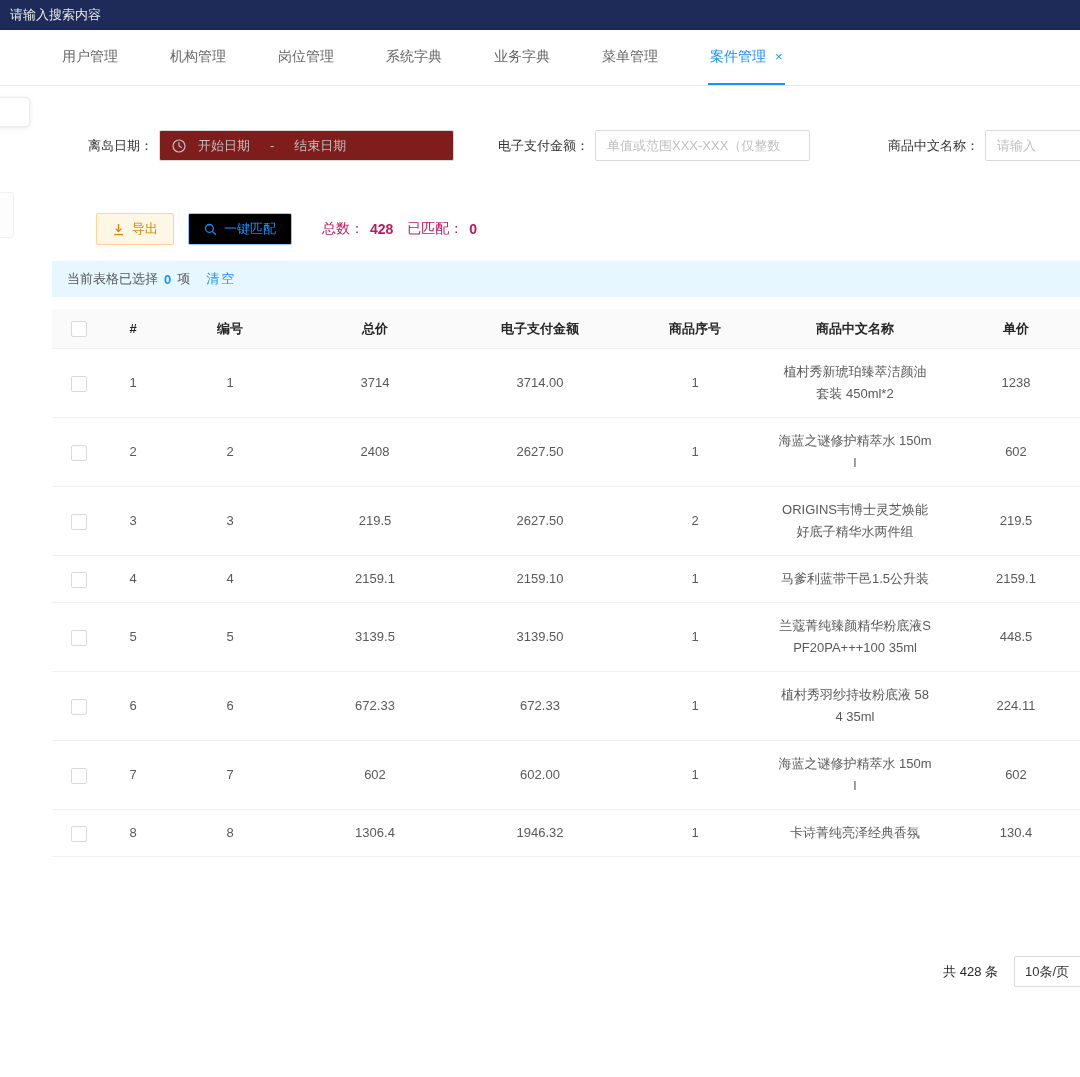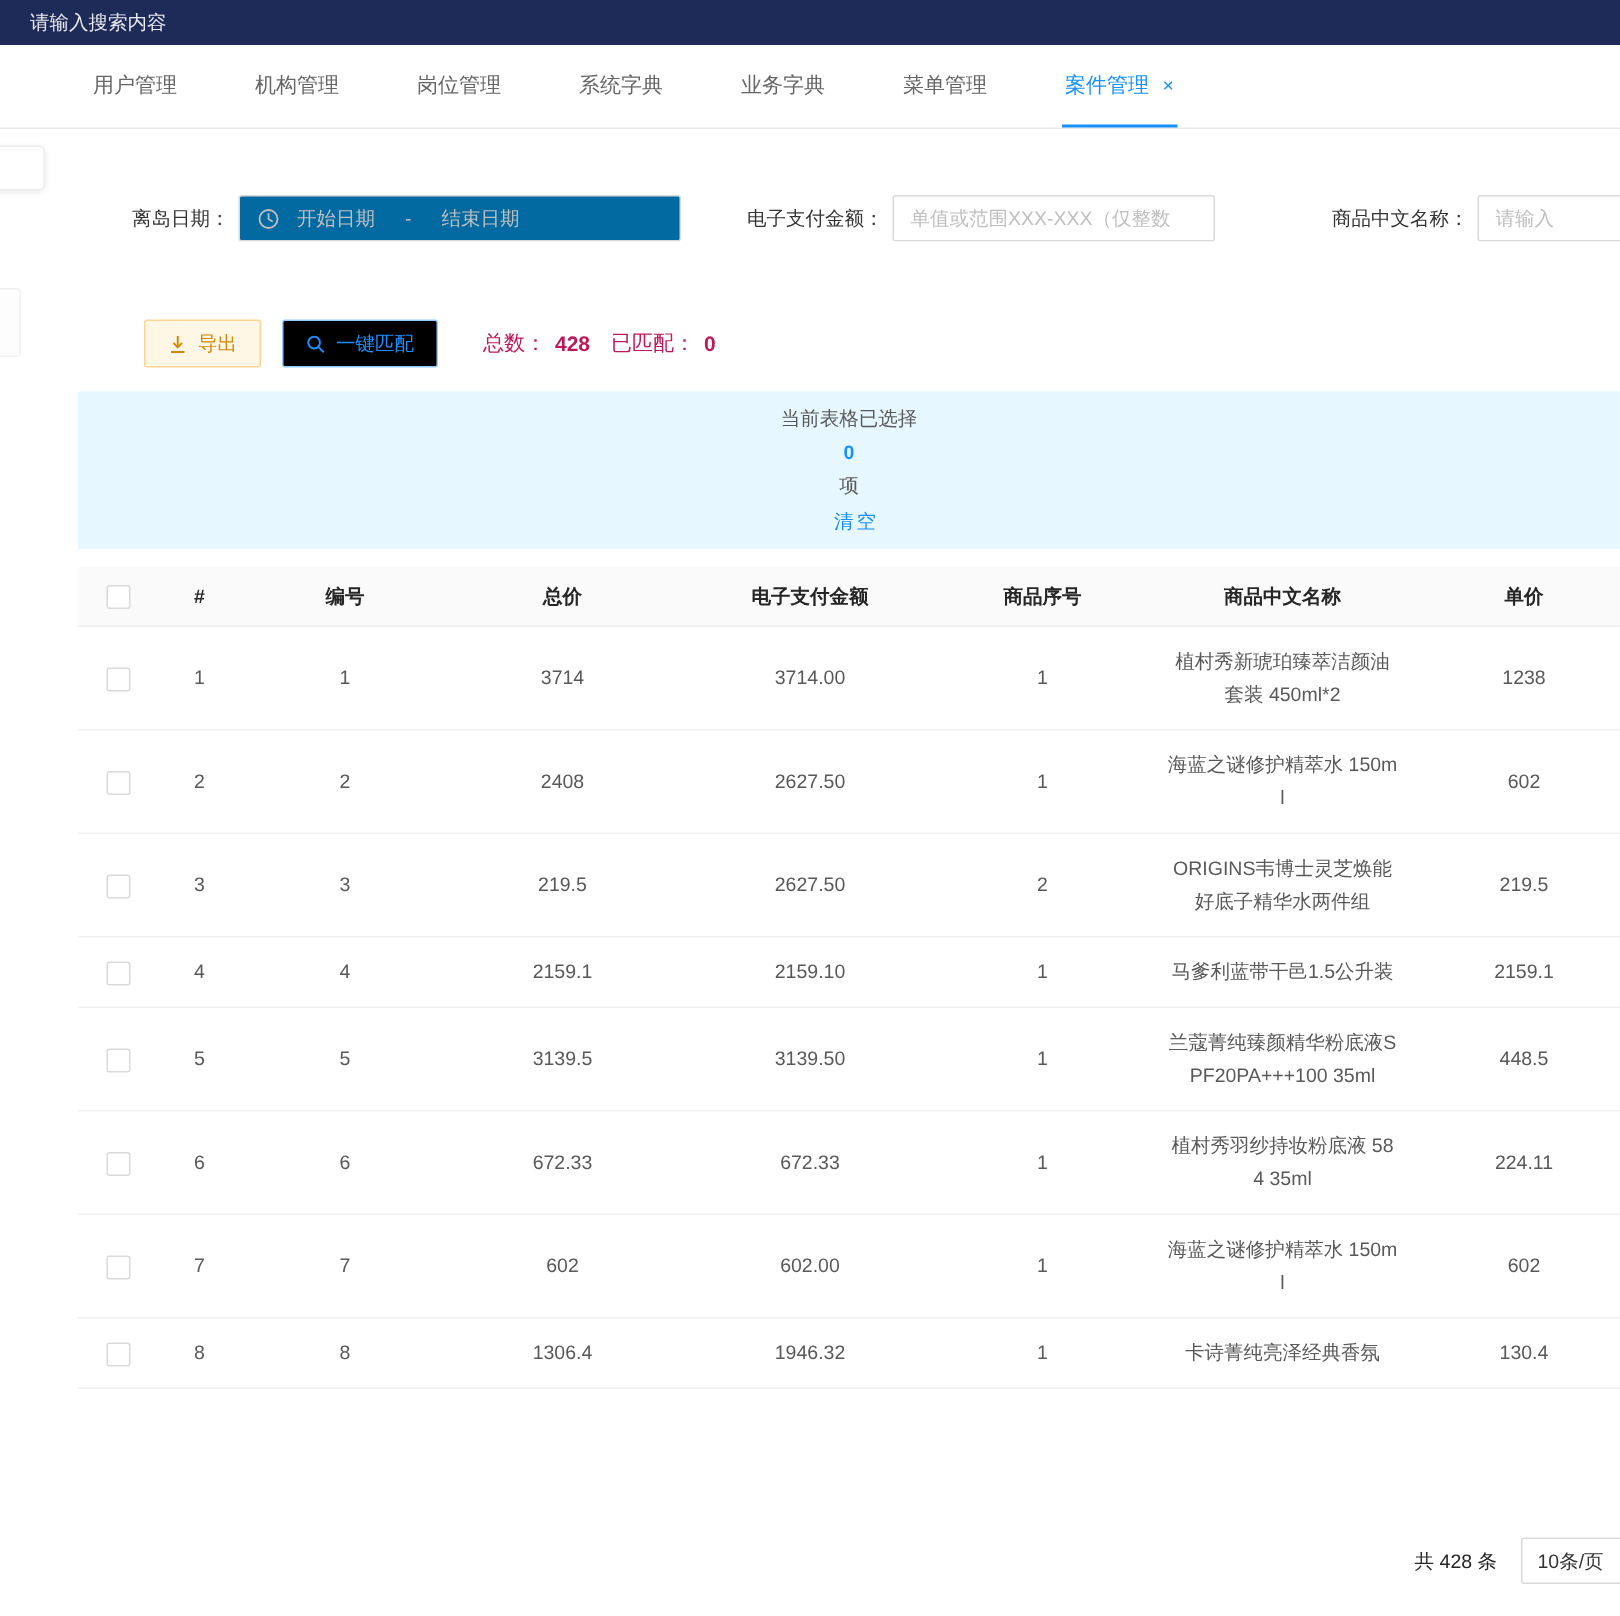--- a/index.html
+++ b/index.html
@@ -3,21 +3,21 @@
 <meta charset="utf-8">
 <style>
   * { box-sizing: border-box; }
   html,body { margin:0; padding:0; }
   body {
     width:1080px; height:1077px; overflow:hidden; position:relative;
     background:#ffffff; color:#333;
     font-family:"Liberation Sans", sans-serif;
   }
   
-  .topbar { height:30px; background:#1e2b58; display:flex; align-items:center; padding:0 20px; }
+  .topbar { height:30px; background:#1e2b58; display:flex; align-items:center; padding:0 10px; }
   .topbar-search { color:rgba(255,255,255,.9); font-size:13px; cursor:text; }
 
   
   .tabbar { height:56px; background:#fff; border-bottom:1px solid #e8e8e8;
             display:flex; align-items:stretch; padding-left:60px; gap:48px; }
   .tab { display:flex; align-items:center; font-size:14px; color:#666; cursor:pointer;
          border-bottom:2px solid transparent; padding:0 2px; }
   .tab.active { color:#1890ff; border-bottom-color:#1890ff; }
   .tab-close { margin-left:9px; color:#1890ff; font-size:13px; cursor:pointer; }
 
@@ -25,21 +25,21 @@
   .edge-box { position:absolute; left:-8px; top:97px; width:38px; height:30px; background:#fff;
               border:1px solid #ececec; border-radius:4px; box-shadow:0 1px 5px rgba(0,0,0,.09); }
   .edge-panel { position:absolute; left:0; top:192px; width:14px; height:46px; background:#fdfdfd;
               border:1px solid #f1f1f1; border-left:none; border-radius:0 3px 3px 0; }
 
   
   .filter-row { display:flex; align-items:center; margin:44px 0 0 88px; width:992px;
                 overflow:hidden; white-space:nowrap; }
   .flabel { font-size:13px; color:#333; margin-right:6px; flex:none; }
   .date-input { flex:none; width:295px; height:31px; border:1px solid #d9d9d9; border-radius:2px;
-                background:#0369a1; display:flex; align-items:center; padding:0 12px; cursor:pointer; }
+                background:#7f1d1d; display:flex; align-items:center; padding:0 12px; cursor:pointer; }
   .date-input .ph { color:#bfbfbf; font-size:13px; }
   .date-input .sep { color:#bfbfbf; font-size:13px; margin:0 20px; }
   .clock { margin-right:12px; flex:none; display:inline-flex; }
   .gap1 { width:44px; flex:none; } .gap2 { width:78px; flex:none; }
   .text-input { height:31px; border:1px solid #d9d9d9; border-radius:2px; padding:0 11px;
                 font-size:13px; color:#333; outline:none; flex:none; background:#fff;
                 font-family:"Liberation Sans", sans-serif; }
   .text-input::placeholder { color:#bfbfbf; }
   .amount-input { width:215px; }
   .product-input { width:170px; }
@@ -50,21 +50,21 @@
          border-radius:2px; font-size:13px; cursor:pointer; background:#fff; }
   .btn-export { background:#fff7e6; border:1px solid #ffd591; color:#d48806; }
   .btn-match  { background:#000000; border:1px solid #91caff; color:#1890ff; }
   .totals { margin-left:16px; font-size:14px; color:#be185d; display:flex; gap:6px; align-items:center; }
   .totals .num { font-weight:700; }
   .totals .lbl2 { margin-left:8px; }
 
   
   .selection-bar { margin:16px 0 0 52px; width:1028px; background:#e6f7ff;
                    padding:9px 15px; font-size:13px; color:#595959;
-                   display:flex; align-items:center; gap:6px;flex-direction:column; }
+                   display:flex; align-items:center; gap:6px; }
   .sel-count { color:#1890ff; font-weight:700; }
   .sel-clear { color:#1890ff; margin-left:10px; cursor:pointer; letter-spacing:2px; }
 
   
   .table-wrap { margin:12px 0 0 52px; width:1028px; height:577px; overflow:hidden; }
   .table { width:1040px; }
   .thead { display:flex; align-items:center; background:#fafafa; height:40px;
            border-bottom:1px solid #f0f0f0; }
   .th { font-weight:700; font-size:13px; color:#262626; text-align:center; }
   .tr { display:flex; align-items:center; border-bottom:1px solid #f0f0f0; padding:12px 0; }

